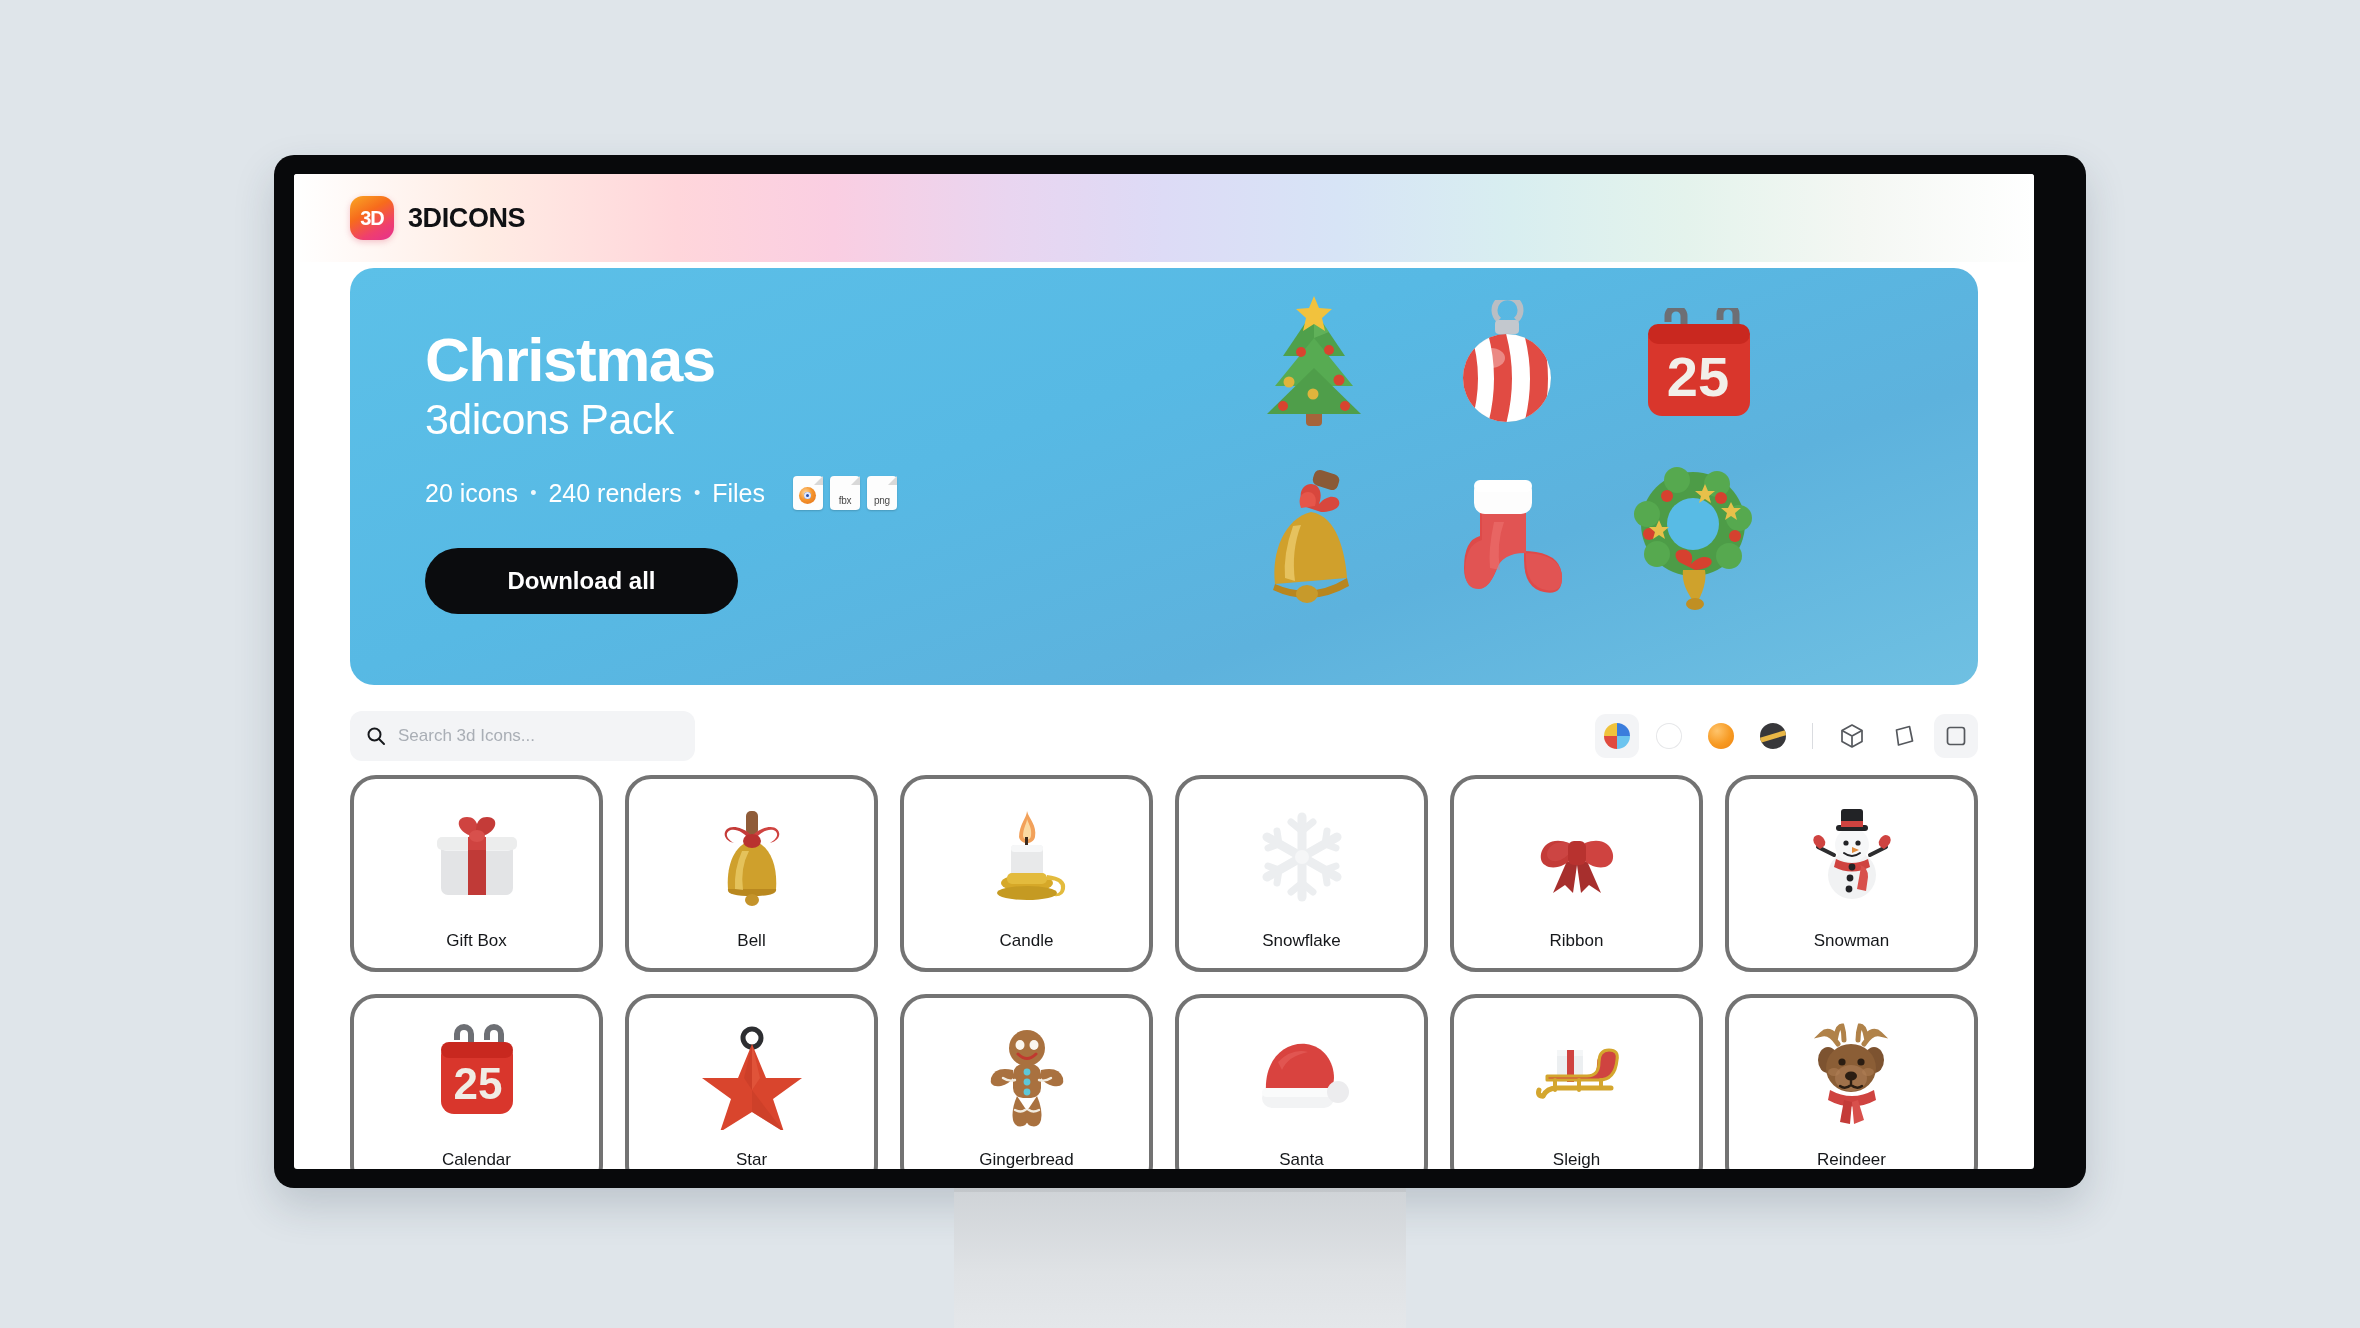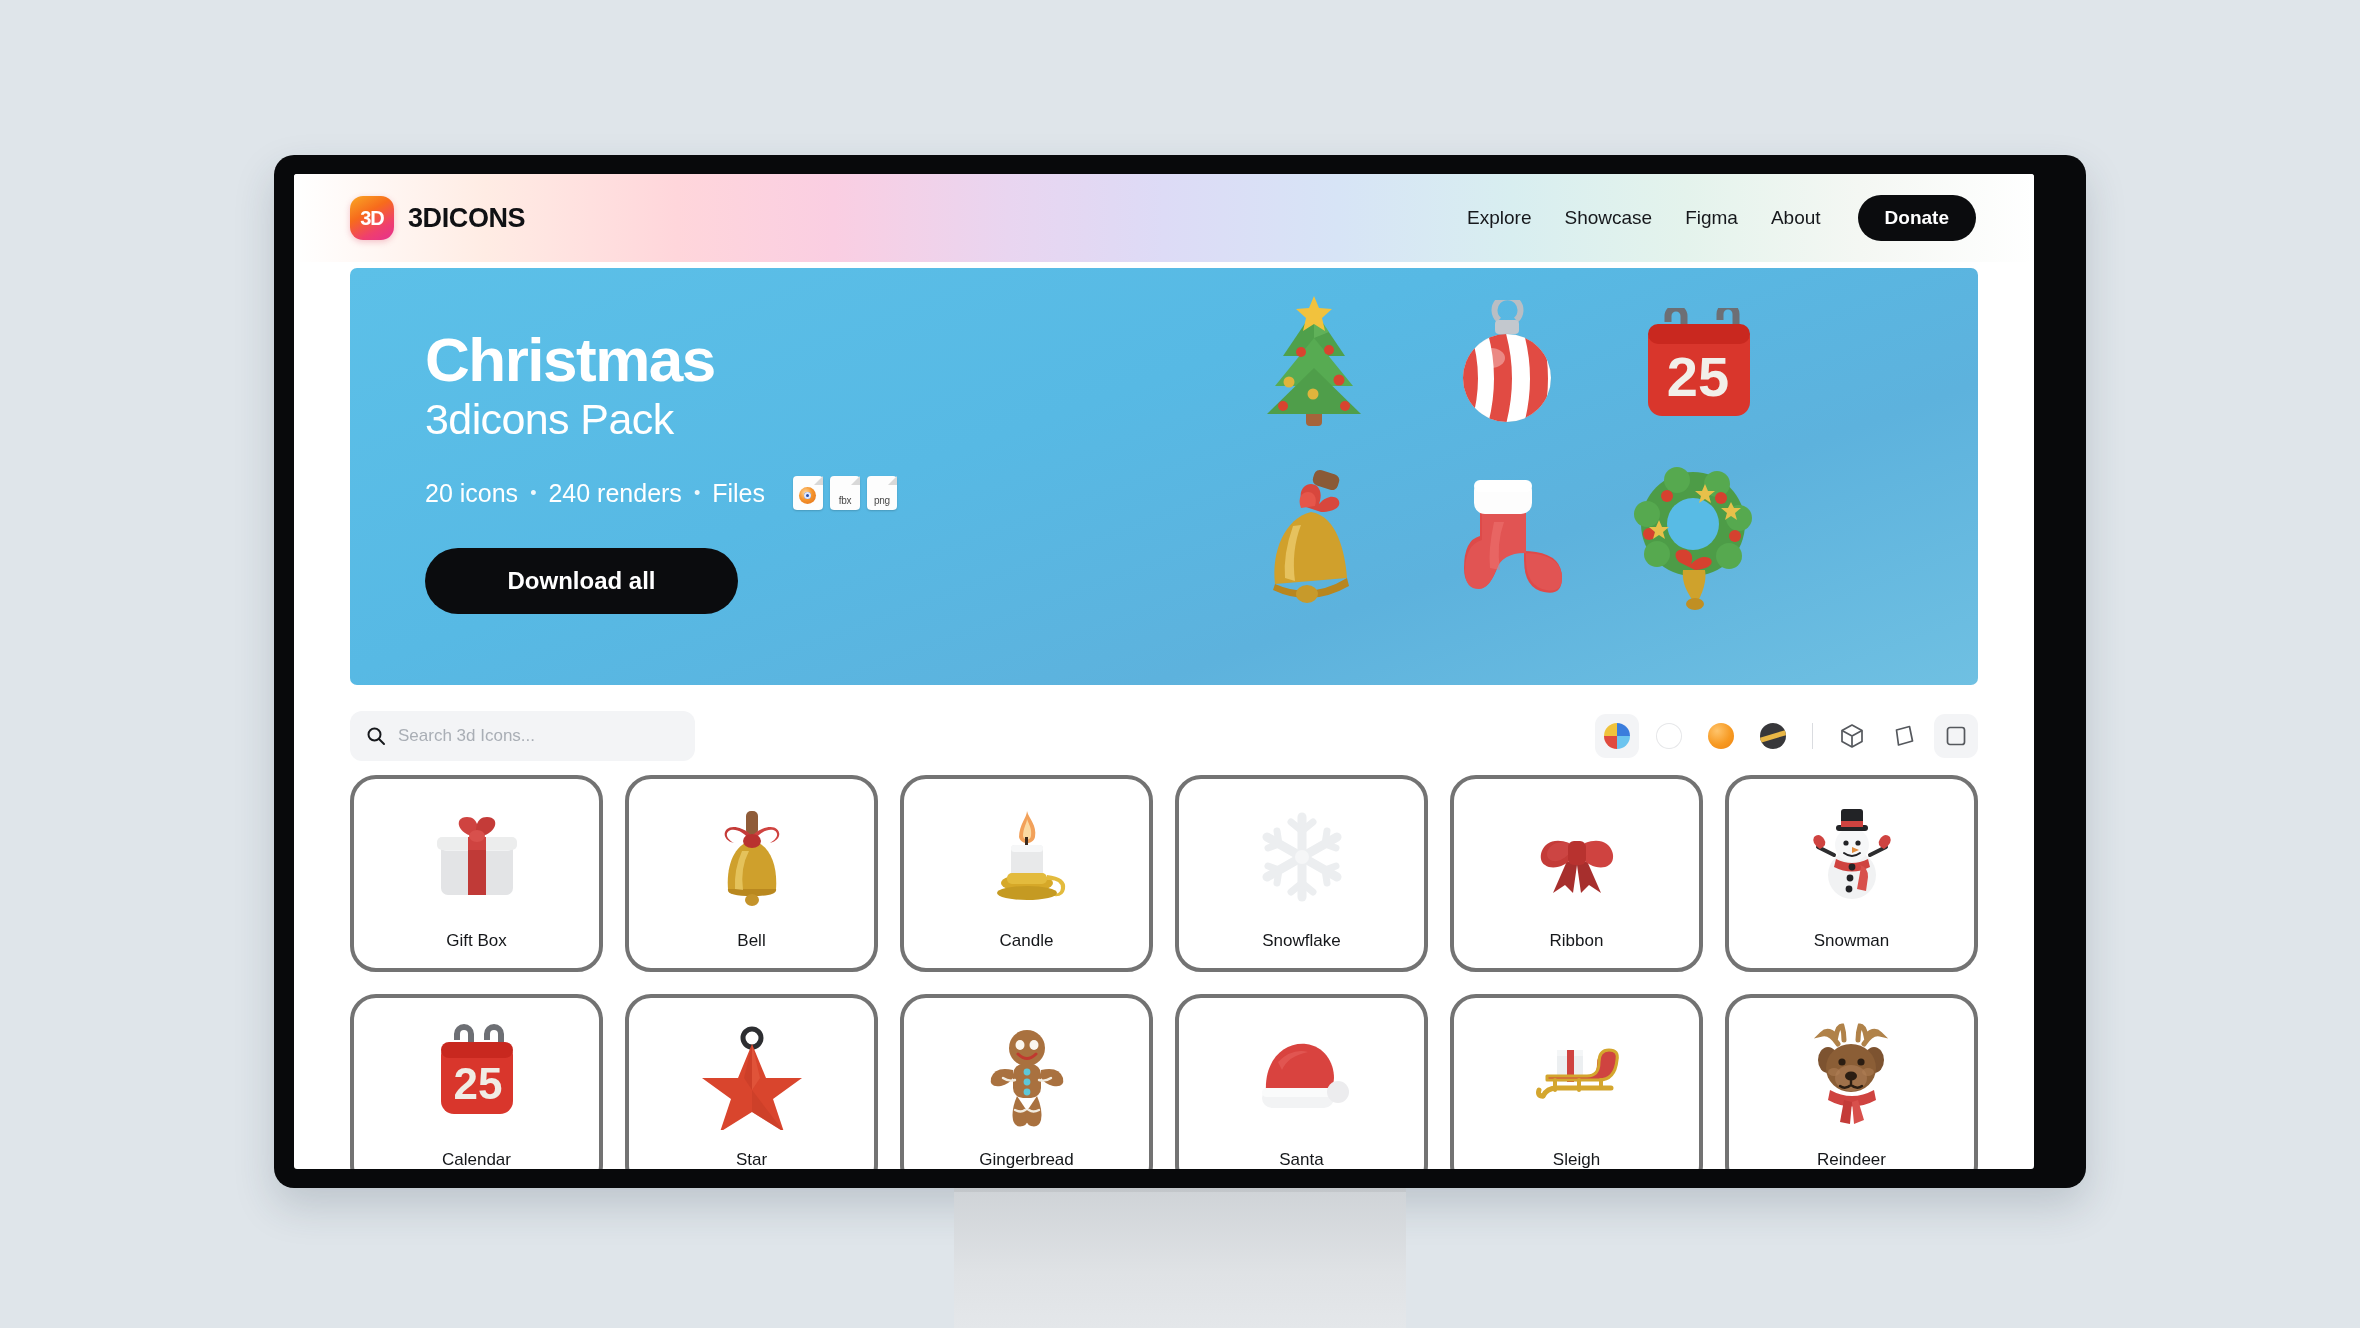--- a/index.html
+++ b/index.html
@@ -87,21 +87,21 @@
     padding: 12px 27px; border-radius: 30px;
     border: none; cursor: pointer; white-space: nowrap;
     margin-left: 4px;
   }
 
   
   .banner-wrap { padding: 6px 56px 0 56px; }
   .banner {
     position: relative;
     height: 417px;
-    border-radius: 7px;
+    border-radius: 24px;
     background: linear-gradient(160deg,#5cc0e8 0%, #57b9e4 40%, #5db2dd 70%, #6fc0e2 100%);
     overflow: hidden;
     display: flex;
   }
   .banner-left { padding: 60px 0 0 75px; width: 54%; }
   .banner-title {
     font-size: 62px; font-weight: bold; color: #ffffff;
     letter-spacing: -1.5px; line-height: 1.02;
   }
   .banner-sub {
@@ -218,27 +218,20 @@
     <div class="screen">
 
       <div class="site-header">
         <div class="brand">
           <div class="brand-logo">
             <span>3D</span>
           </div>
           <div class="brand-name">3DICONS</div>
         </div>
 
-        <div class="nav">
-          <a class="nav-link">Explore</a>
-          <a class="nav-link">Showcase</a>
-          <a class="nav-link">Figma</a>
-          <a class="nav-link">About</a>
-          <button class="donate-btn">Donate</button>
-        </div>
       </div>
 
       <div class="banner-wrap">
         <div class="banner">
 
           <div class="banner-left">
             <div class="banner-title">Christmas</div>
             <div class="banner-sub">3dicons Pack</div>
 
             <div class="banner-meta">

